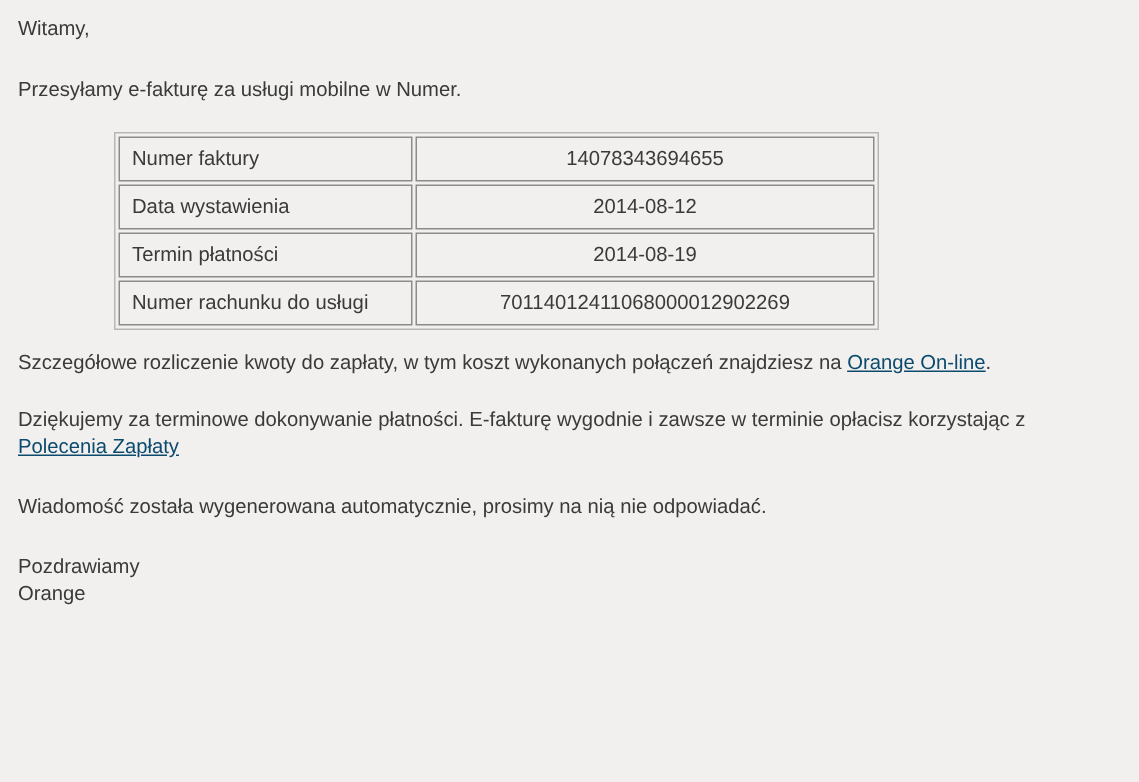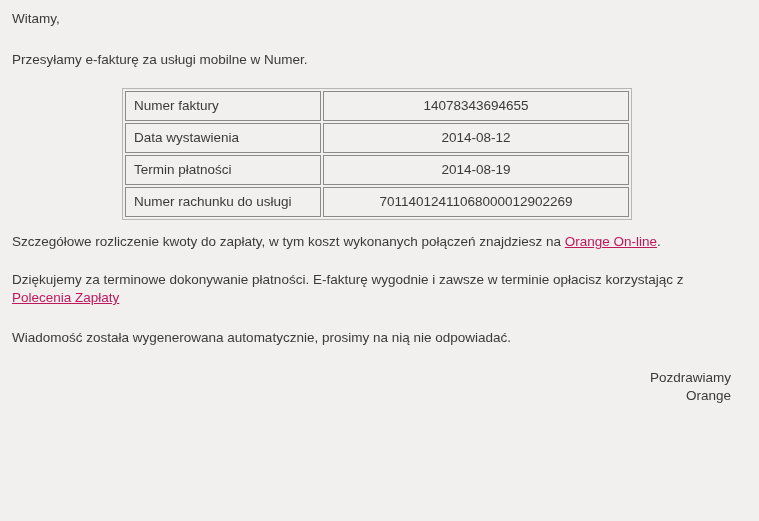--- a/index.html
+++ b/index.html
@@ -24,30 +24,30 @@
     margin: 0 0 10px 0;
     line-height: 18px;
   }
   .spacer-1 { height: 13px; }
   .spacer-2 { height: 9px; }
   .spacer-3 { height: 13px; }
   .spacer-4 { height: 10px; }
   .spacer-5 { height: 12px; }
 
   .link {
-    color: #be185d;
+    color: #0c4a6e;
     text-decoration: underline;
     cursor: pointer;
   }
 
   table.invoice-table {
     border-collapse: separate;
     border-spacing: 2px;
     border: 1px solid #b8b6b2;
-    margin: 0 0 0 110px;
+    margin: 0 0 0 64px;
     background: #f1f0ee;
     font-size: 13.5px;
   }
   table.invoice-table td {
     border: 1px solid #8d8b87;
     padding: 4px 8px 5px 8px;
     line-height: 19px;
     background: #f1f0ee;
     color: #3a3a3a;
     vertical-align: middle;
@@ -56,21 +56,20 @@
   table.invoice-table td.label-cell {
     width: 178px;
   }
   table.invoice-table td.value-cell {
     width: 288px;
     text-align: center;
   }
   .closing-line {
     line-height: 18px;
     margin: 0;
-    text-align: right;
   }
 </style>
 </head>
 <body>
 
 <div id="email-body">
 
   <p class="para">Witamy,</p>
 
   <div class="spacer-1"></div>

